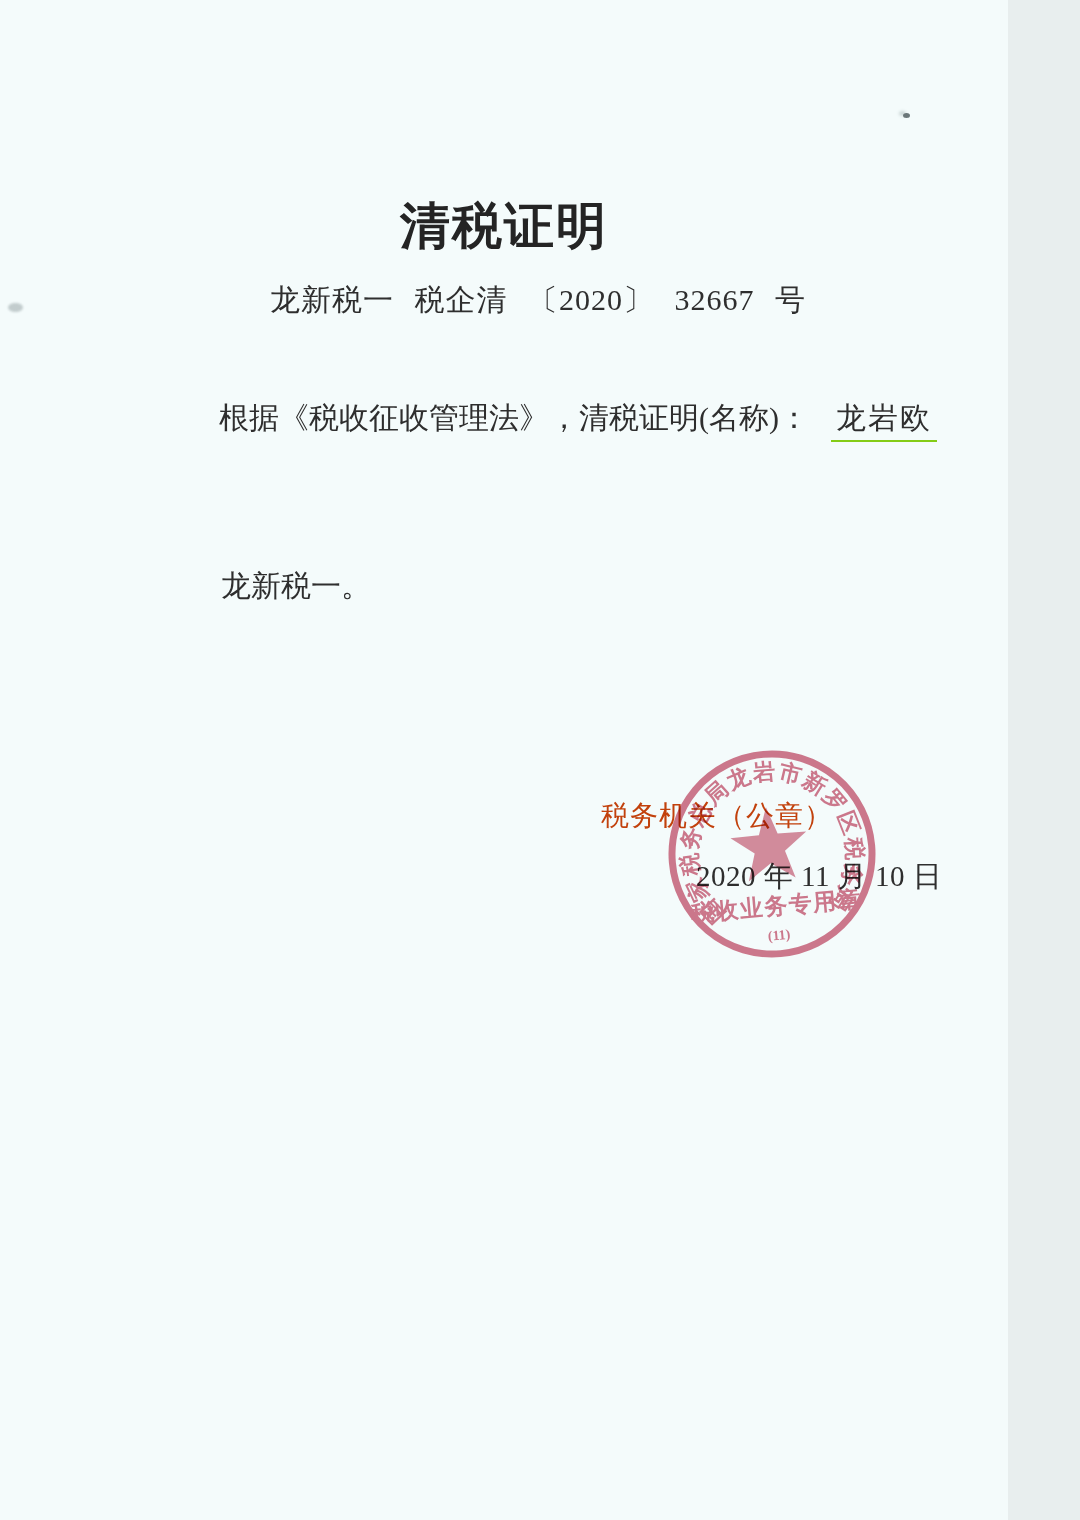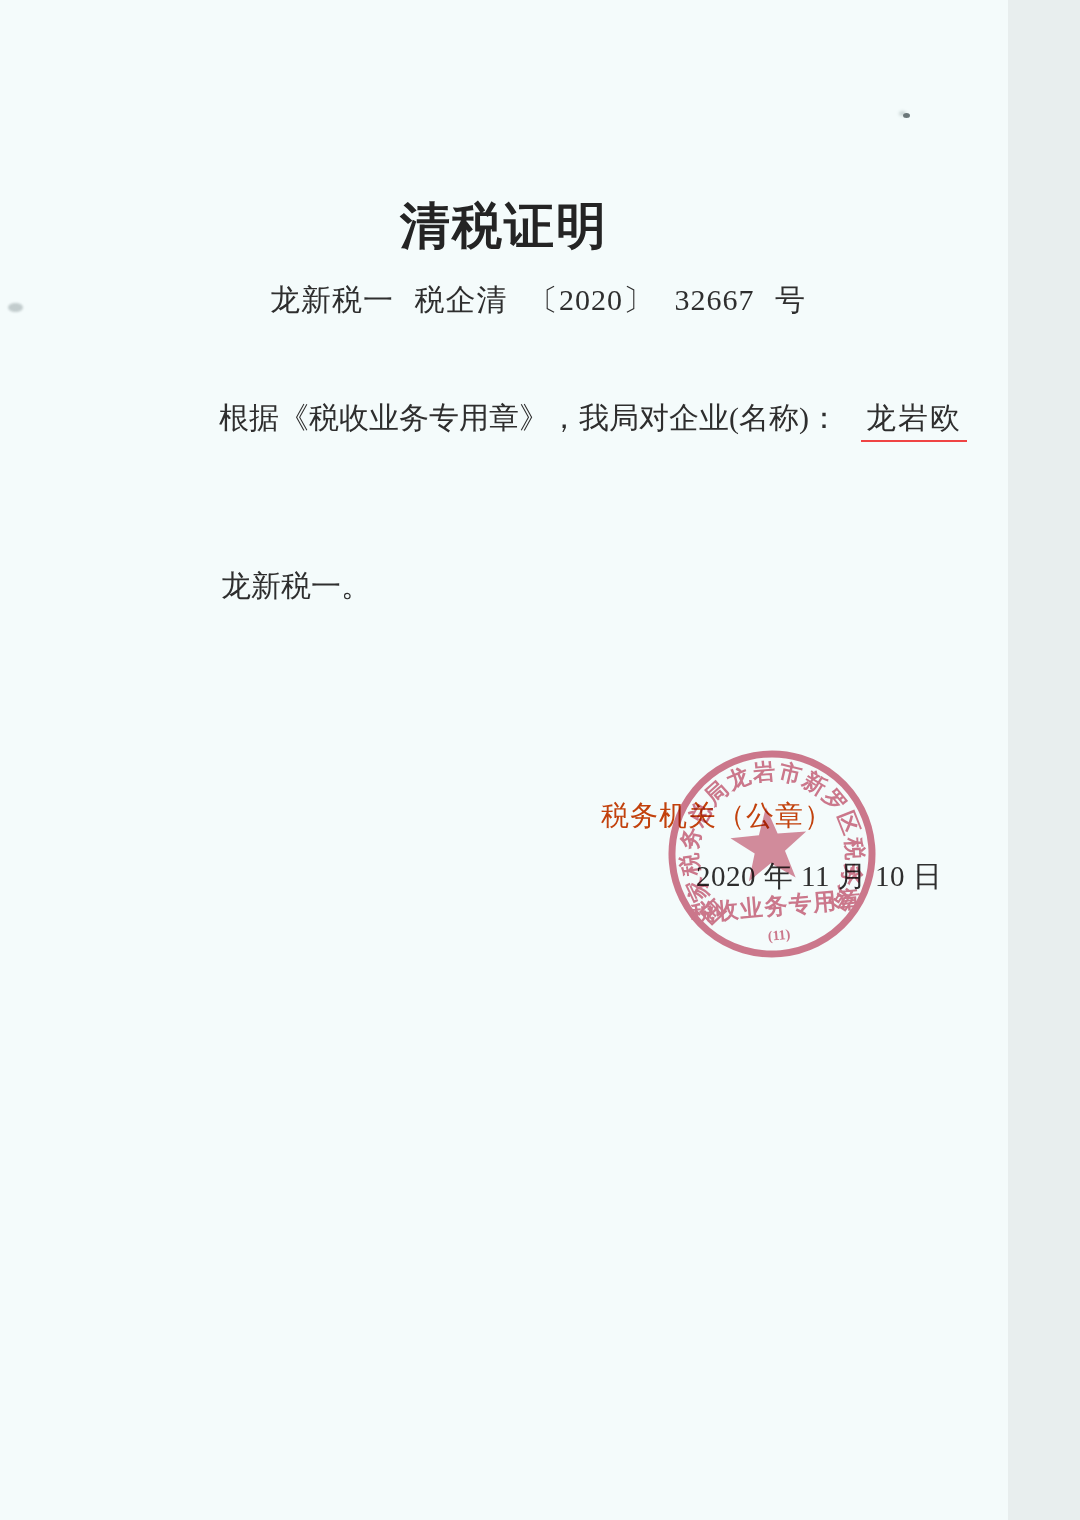--- a/index.html
+++ b/index.html
@@ -29,21 +29,21 @@
   .bline {
     position:absolute; left:165px; width:790px;
     font-size:30px; line-height:40px; white-space:nowrap;
     color:#2e2e2e;
   }
   .l1 { top:398px; }
   .l2 { top:450px; }
   .l3 { top:510px; }
   .l4 { top:566px; padding-left:56px; }
   .indent { padding-left:54px; }
-  .u { border-bottom:2px solid #ef4444; padding-bottom:2px;font-family:Liberation Serif, serif; }
+  .u { border-bottom:2px solid #84cc16; padding-bottom:2px;font-family:Liberation Serif, serif; }
   .u1 {
     display:inline-block; min-width:106px; margin-left:22px;
     text-align:center; letter-spacing:2px;
   }
   .l2a {
     display:inline-block; width:372px; box-sizing:border-box;
     letter-spacing:10px; padding-left:1px;
   }
   .l2b { letter-spacing:9px; margin-left:-32px; }
   .u3 {
@@ -81,21 +81,21 @@
 </head>
 <body>
 
 <div class="page">
 
   <h1 class="title">清税证明</h1>
 
   <div class="docnum">龙新税一 税企清 〔2020〕 32667 号</div>
 
   <div class="bline l1">
-    <span class="indent">根据《税收业务专用章》，我局对企业(名称)：</span><span class="u u1">龙岩欧</span>
+    <span class="indent">根据《税收征收管理法》，清税证明(名称)：</span><span class="u u1">龙岩欧</span>
   </div>
 
 
 
   <div class="bline l4">龙新税一。</div>
 
   <div class="sig-authority">税务机关（公章）</div>
 
   <div class="sig-date">2020 年 11 月 10 日</div>
 

